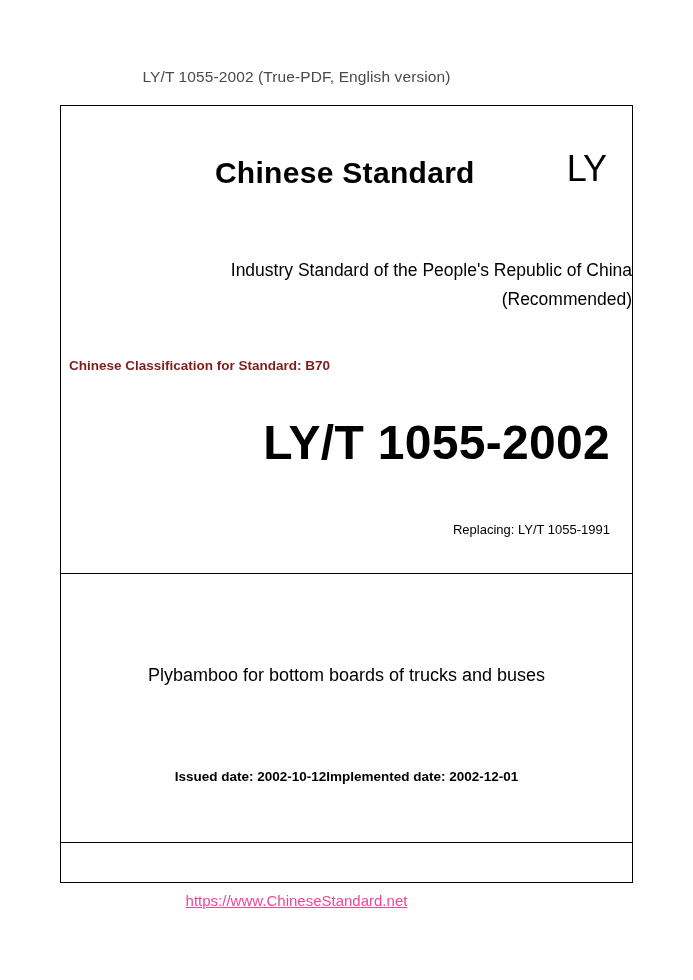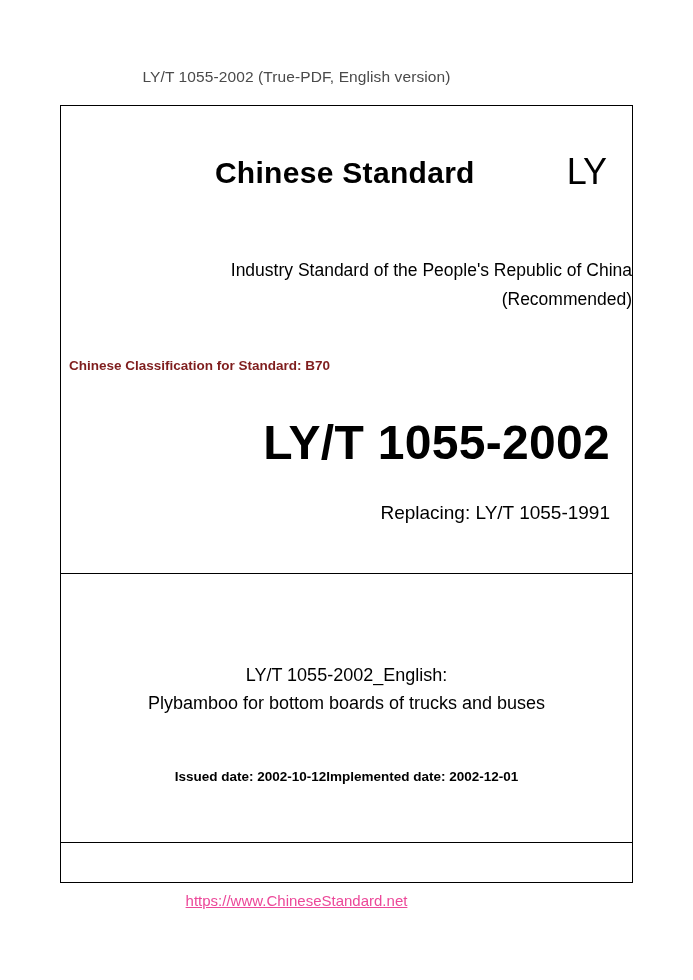--- a/index.html
+++ b/index.html
@@ -40,21 +40,21 @@
     flex-direction: column;
   }
   .section-top {
     position: relative;
     height: 468px;
     border-bottom: 1.6px solid #000;
     box-sizing: border-box;
   }
   .title-row {
     display: flex;
-    align-items: flex-end;
+    align-items: center;
     justify-content: space-between;
     padding: 42px 22px 0 22px;
   }
   .chinese-standard {
     flex: 1;
     text-align: center;
     font-size: 30px;
     font-weight: bold;
     letter-spacing: 0.3px;
     padding-left: 40px;
@@ -84,22 +84,22 @@
   .std-number {
     text-align: right;
     font-size: 48px;
     font-weight: bold;
     margin-top: 42px;
     padding-right: 22px;
     letter-spacing: 0.3px;
   }
   .replacing {
     text-align: right;
-    font-size: 19px;
-    margin-top: 32px;
+    font-size: 13px;
+    margin-top: 52px;
     padding-right: 22px;
   }
   .section-mid {
     position: relative;
     flex: 1;
     box-sizing: border-box;
   }
   .doc-title {
     text-align: center;
     font-size: 18px;
@@ -161,21 +161,20 @@
 
       <div class="std-number">LY/T 1055-2002</div>
 
       <div class="replacing">Replacing: LY/T 1055-1991</div>
 
     </div>
 
     <div class="section-mid">
 
       <div class="doc-title">
-        <div>LY/T 1055-2002_English:</div>
         <div>Plybamboo for bottom boards of trucks and buses</div>
       </div>
 
       <div class="dates-row">
         <div>Issued date: 2002-10-12</div>
         <div>Implemented date: 2002-12-01</div>
       </div>
 
     </div>
 

